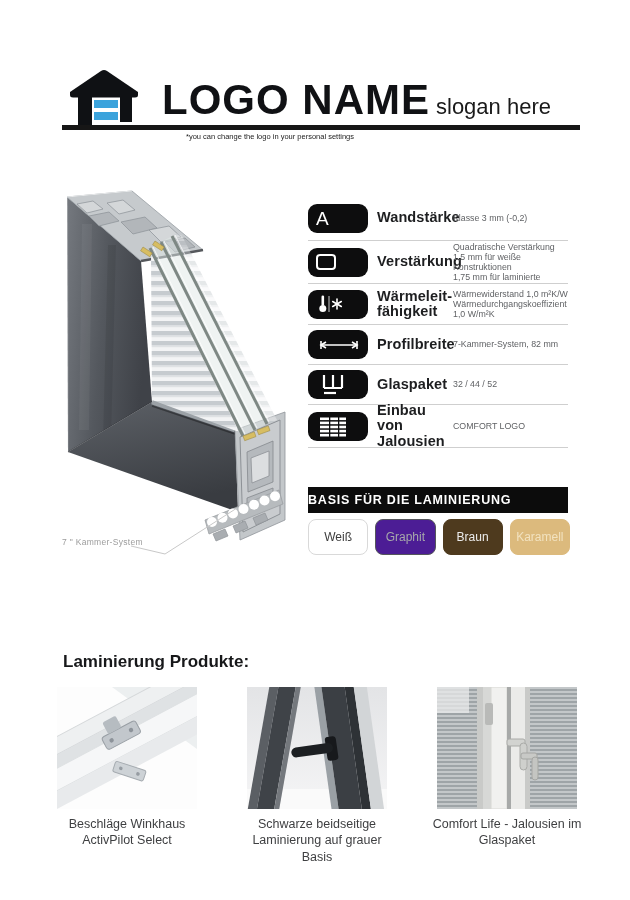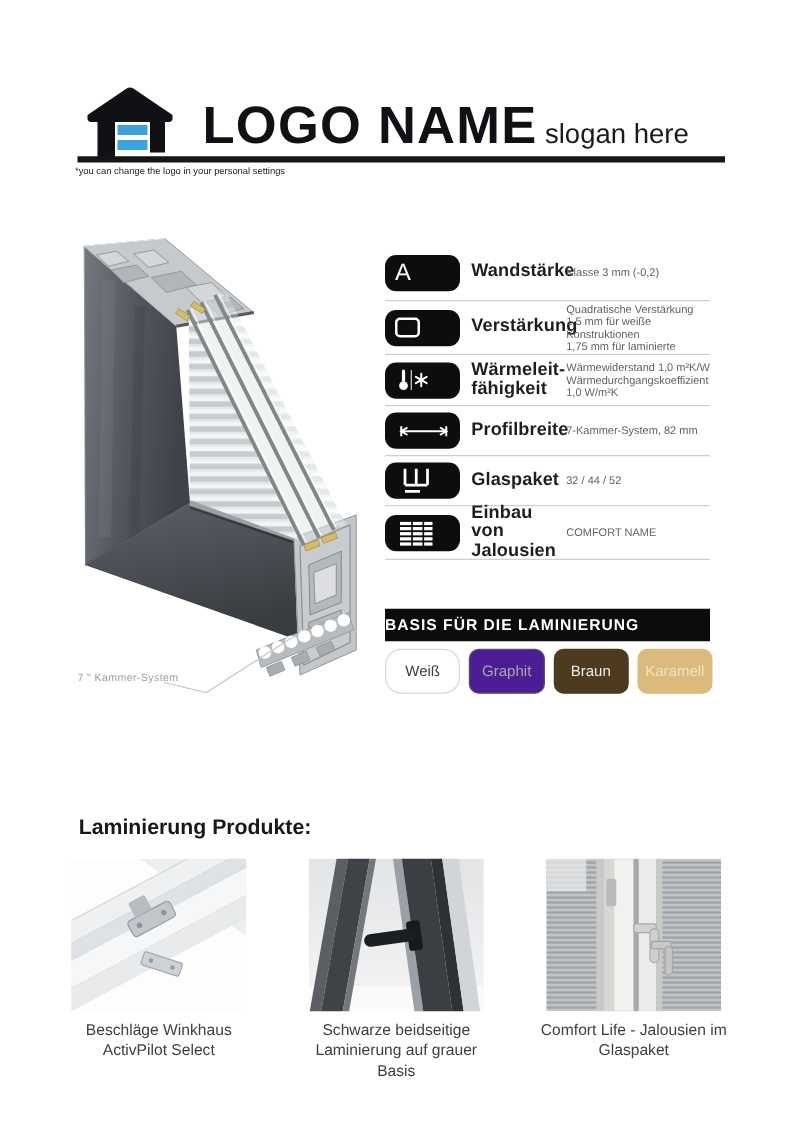--- a/index.html
+++ b/index.html
@@ -5,21 +5,21 @@
   html,body{margin:0;padding:0;background:#ffffff;}
   #page{position:relative;width:628px;height:900px;background:#ffffff;
         font-family:"Liberation Sans",sans-serif;overflow:hidden;}
 
   
   .logo-icon{position:absolute;left:66px;top:65px;}
   .logo-text{position:absolute;left:162px;top:76px;font-size:42px;font-weight:800;
              letter-spacing:1px;color:#101114;white-space:nowrap;}
   .slogan{position:absolute;left:436px;top:94px;font-size:22px;color:#1a1a1a;white-space:nowrap;}
   .header-rule{position:absolute;left:62px;top:125px;width:518px;height:5px;background:#161616;}
-  .header-note{position:absolute;left:60px;top:132px;width:420px;
+  .header-note{position:absolute;left:60px;top:132px;width:420px;text-align:center;
                font-size:7.5px;color:#1c1c1c;}
 
   
   .profile-svg{position:absolute;left:57px;top:190px;}
   .profile-caption{position:absolute;left:62px;top:537px;font-size:8.5px;color:#9c9c9c;
                    letter-spacing:.3px;white-space:nowrap;}
 
   
   .spec-table{position:absolute;left:308px;top:196px;width:260px;}
   .spec-row{display:flex;align-items:center;border-bottom:1px solid #cfcfcf;box-sizing:border-box;}
@@ -234,27 +234,27 @@
             <rect x="4" y="10.7" width="26" height="2.6"></rect>
               <rect x="4" y="14.8" width="26" height="2.6"></rect>
             <rect x="4" y="18.9" width="26" height="2.6"></rect>
           </g>
           <rect x="13" y="2" width="1.3" height="20" fill="#0d0d0e"></rect>
           <rect x="22" y="2" width="1.3" height="20" fill="#0d0d0e"></rect>
         </svg>
       </div>
       <div class="spec-label">Einbau von
 Jalousien</div>
-      <div class="spec-value">COMFORT NAME</div>
+      <div class="spec-value">COMFORT LOGO</div>
     </div>
   </div>
 
   <div class="lam-title">BASIS FÜR DIE LAMINIERUNG</div>
   <div class="swatches">
-    <div class="swatch" style="background: rgb(255, 255, 255); color: rgb(60, 60, 60); border-color: rgb(217, 217, 217); border-radius: 13px;">Weiß</div>
+    <div class="swatch" style="background: rgb(255, 255, 255); color: rgb(60, 60, 60); border-color: rgb(217, 217, 217);">Weiß</div>
     <div class="swatch" style="background: #4c1d95; color: rgb(167, 168, 171); border-color: rgb(85, 86, 91);">Graphit</div>
     <div class="swatch" style="background: rgb(78, 58, 30); color: rgb(236, 236, 236); border-color: rgb(78, 58, 30);">Braun</div>
     <div class="swatch" style="background: rgb(220, 186, 125); color: rgb(242, 226, 191); border-color: rgb(220, 186, 125);">Karamell</div>
   </div>
 
   <div class="products-heading">Laminierung Produkte:</div>
 
   <div class="product p1">
     <svg class="product-img" width="140" height="122" viewBox="0 0 140 122">
       <rect width="140" height="122" fill="#fdfdfd"></rect>

